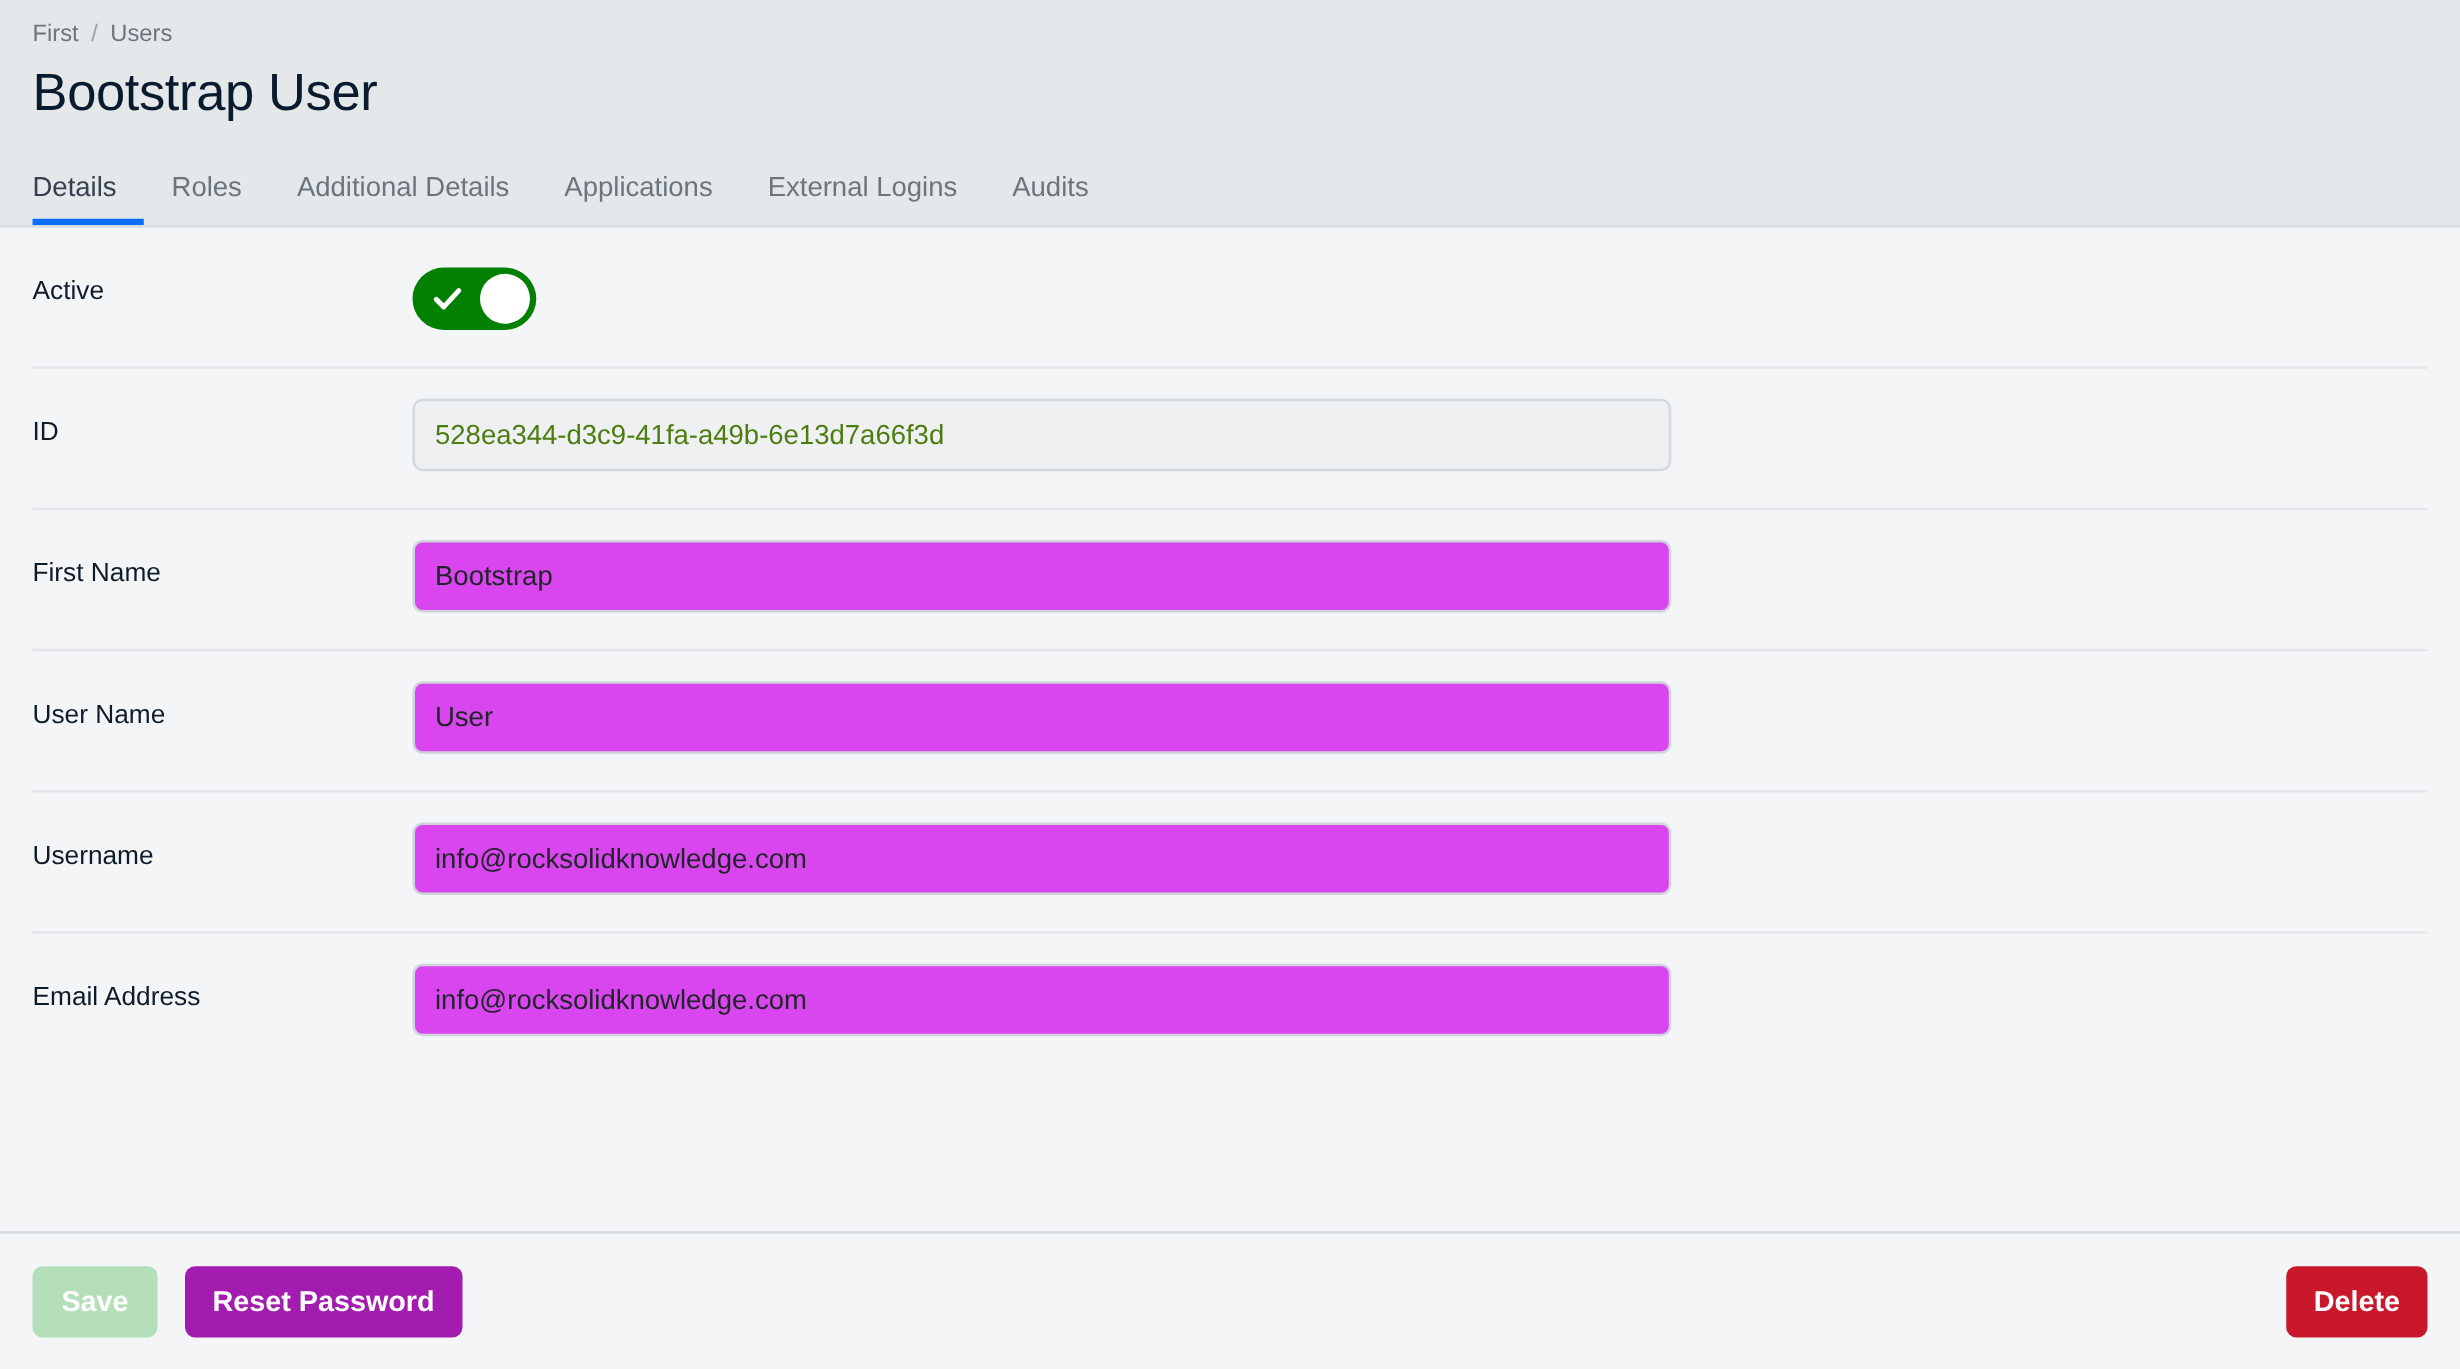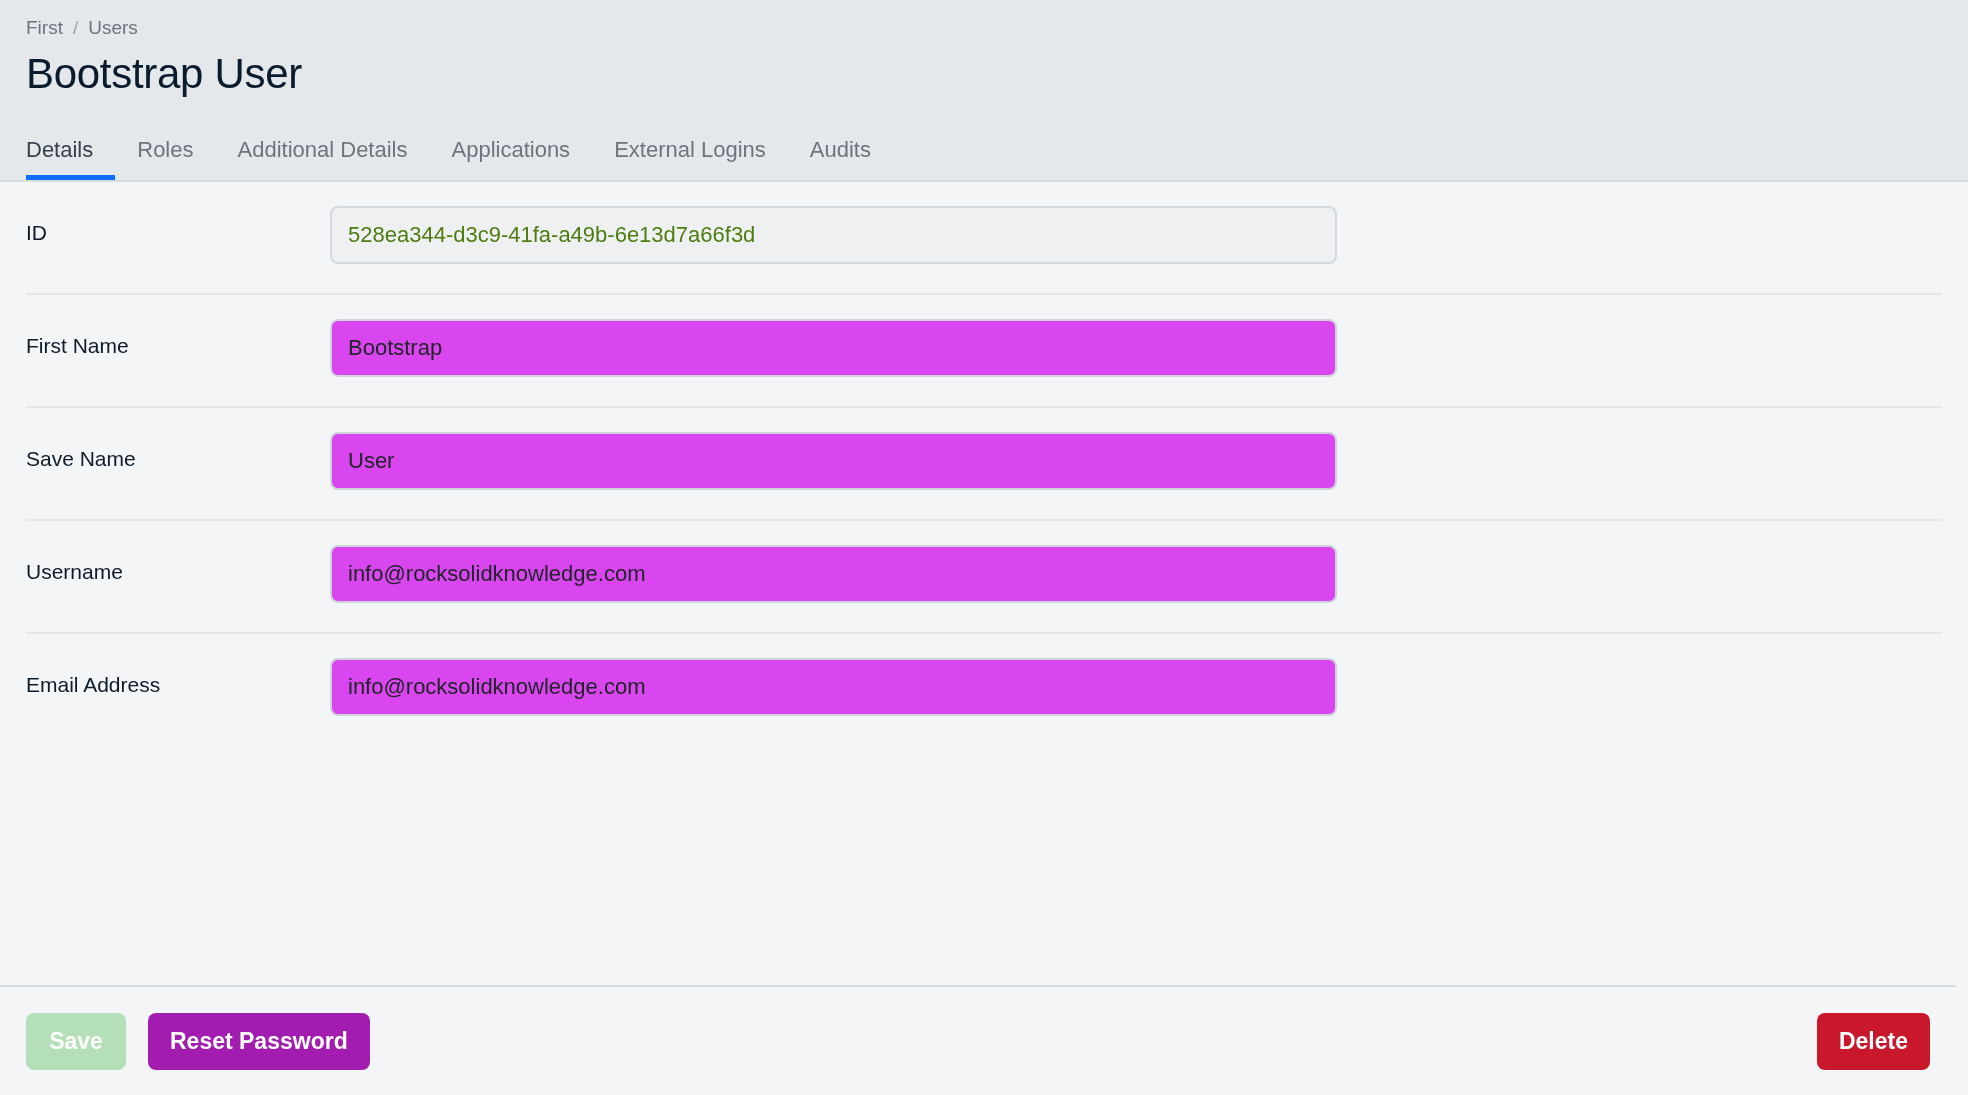--- a/index.html
+++ b/index.html
@@ -137,21 +137,21 @@
     top: 13px;
     width: 24px;
     height: 24px;
   }
   .toggle .check svg { display: block; }
 
   
   .footer {
     position: absolute;
     left: 0;
-    right: 12px;
+    right: 0;
     bottom: 0;
     height: 110px;
     padding: 0 26px;
     border-top: 2px solid #d5dbdf;
     display: flex;
     align-items: center;
   }
   .footer-left { display: flex; align-items: center; gap: 22px; }
   .footer-right { margin-left: auto; }
 
@@ -192,37 +192,50 @@
       <div class="tab">Roles</div>
       <div class="tab">Additional Details</div>
       <div class="tab">Applications</div>
       <div class="tab">External Logins</div>
       <div class="tab">Audits</div>
     </div>
   </div>
 
   <div class="form-area">
 
+    <div class="form-row">
+      <div class="label">Active</div>
+      <div class="control">
+        <div class="toggle">
+          <span class="check">
+            <svg width="24" height="24" viewBox="0 0 24 24" fill="none">
+              <path d="M3 12.5 L9 18.5 L21 5.5" stroke="#ffffff" stroke-width="4" stroke-linecap="round" stroke-linejoin="round"></path>
+            </svg>
+          </span>
+          <span class="knob"></span>
+        </div>
+      </div>
+    </div>
 
     <div class="form-row">
       <div class="label">ID</div>
       <div class="control">
         <input class="text-input readonly" type="text" readonly="" value="528ea344-d3c9-41fa-a49b-6e13d7a66f3d" style="">
       </div>
     </div>
 
     <div class="form-row">
       <div class="label">First Name</div>
       <div class="control">
         <input class="text-input" type="text" value="Bootstrap" style="">
       </div>
     </div>
 
     <div class="form-row">
-      <div class="label">Save Name</div>
+      <div class="label">User Name</div>
       <div class="control">
         <input class="text-input" type="text" value="User" style="">
       </div>
     </div>
 
     <div class="form-row">
       <div class="label">Username</div>
       <div class="control">
         <input class="text-input" type="text" value="info@rocksolidknowledge.com" style="">
       </div>

